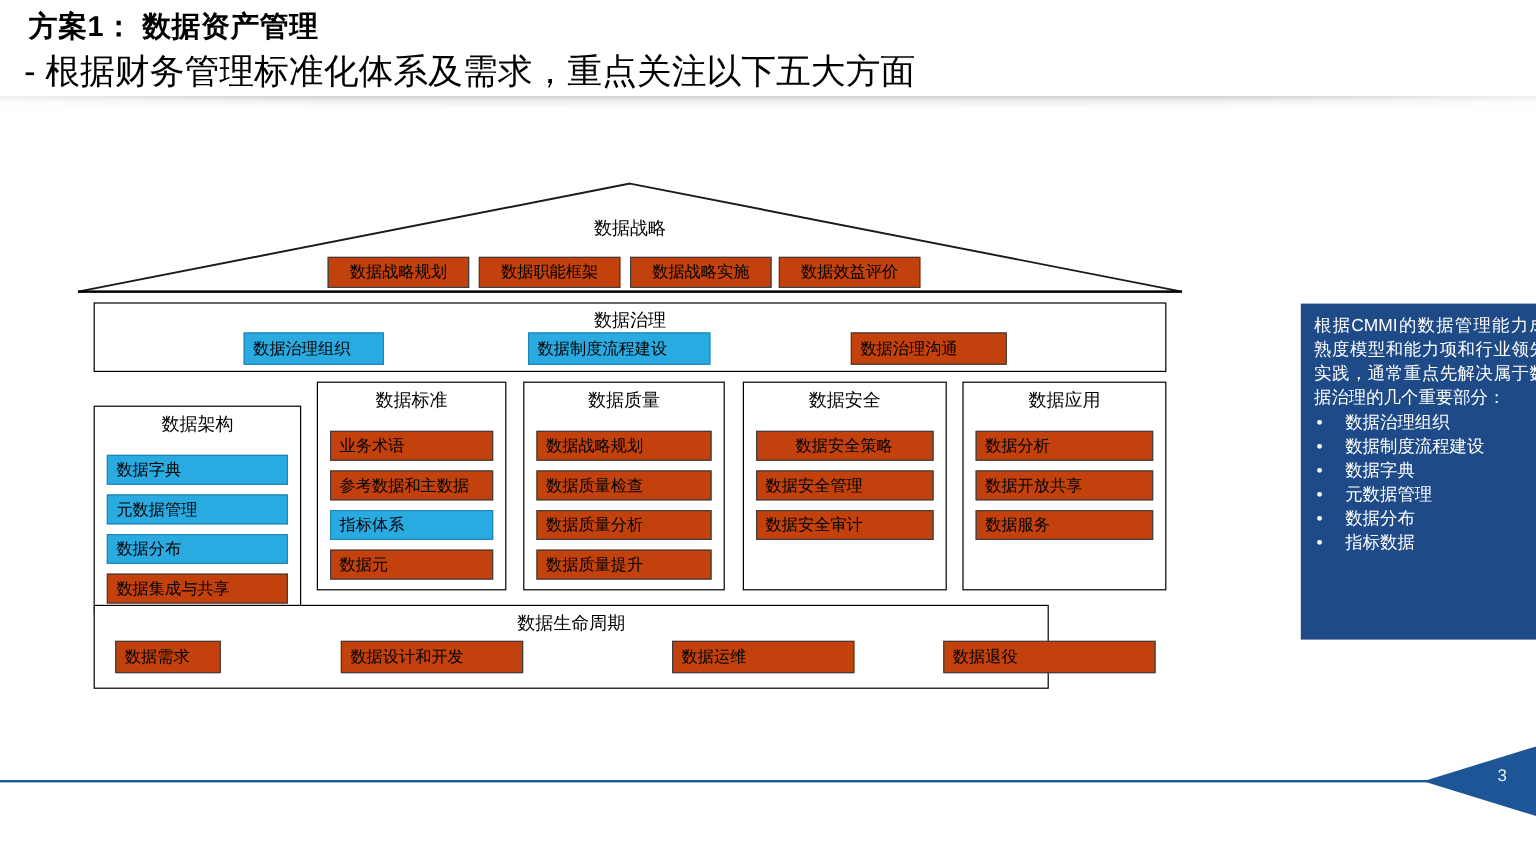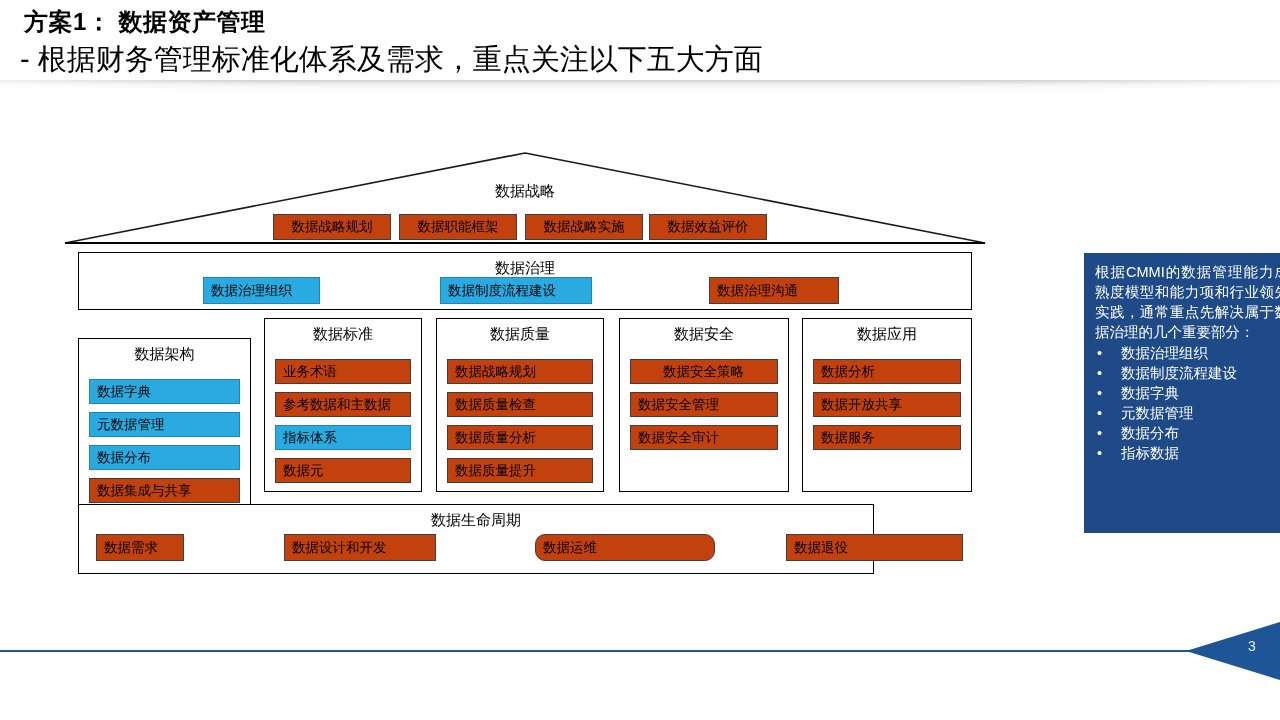--- a/index.html
+++ b/index.html
@@ -172,21 +172,21 @@
       <div class="box" style="top:40px;">数据分析</div>
       <div class="box" style="top:73px;">数据开放共享</div>
       <div class="box" style="top:106px;">数据服务</div>
     </div>
 
     <div class="band" id="lifecycle">
       <div class="band-title">数据生命周期</div>
     </div>
     <div class="box life" style="left:96px;width:88px;">数据需求</div>
     <div class="box life" style="left:284px;width:152px;">数据设计和开发</div>
-    <div class="box life" style="left:535px;width:180px;border-radius:10px;">数据运维</div>
+    <div class="box life" style="left:560px;width:152px;">数据运维</div>
     <div class="box life" style="left:786px;width:177px;">数据退役</div>
 
   </div>
 
   <div class="panel">
     <p class="panel-para">根据CMMI的数据管理能力成熟度模型和能力项和行业领先实践，通常重点先解决属于数据治理的几个重要部分：</p>
     <ul class="panel-list">
       <li>
         <span class="bullet">•</span>
         <span>数据治理组织</span>

